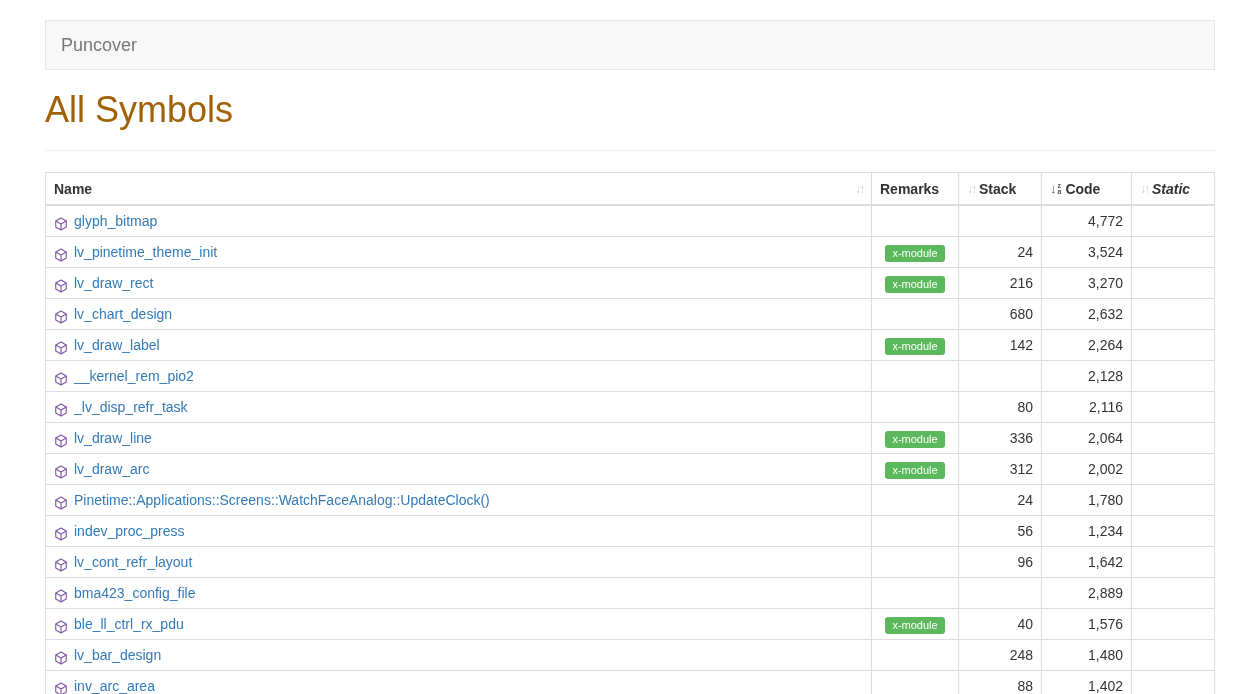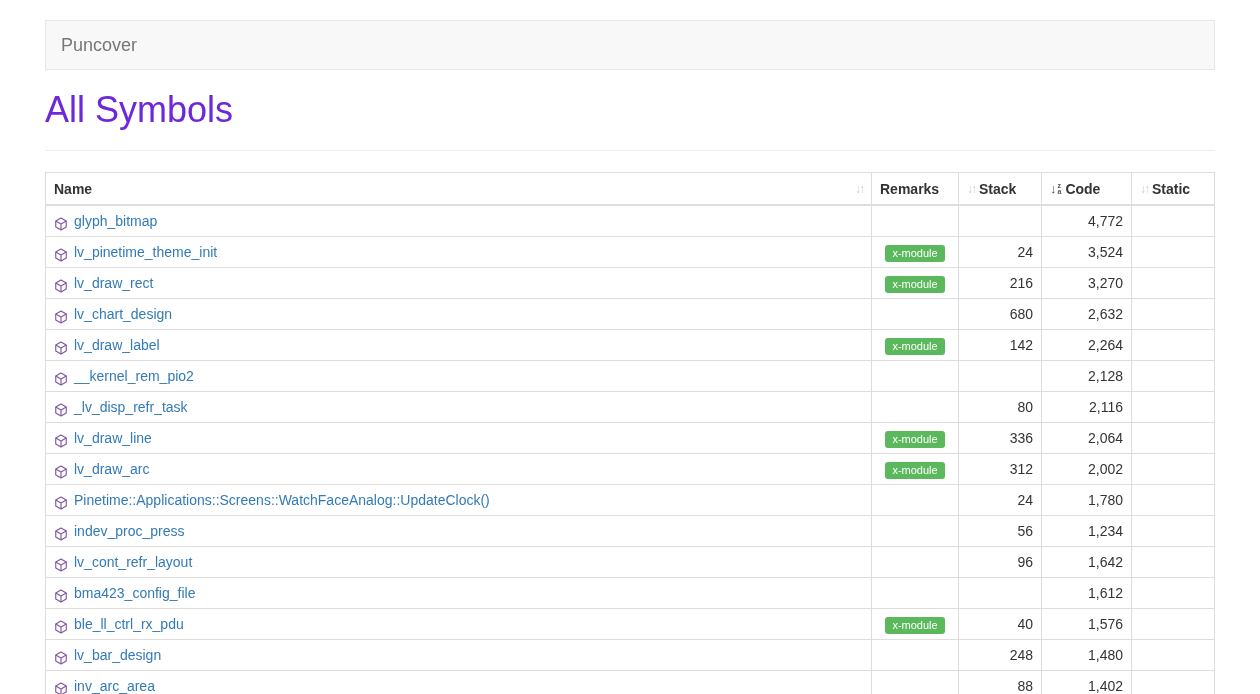--- a/index.html
+++ b/index.html
@@ -15,33 +15,33 @@
     margin-top:20px;height:48px;background:#f8f8f8;
     border:1px solid #e7e7e7;border-radius:0;
     display:flex;align-items:center;
   }
   .navbar-brand{
     padding:0 15px;font-size:18px;color:#777;text-decoration:none;line-height:48px;
   }
 
   
   .page-header{margin:20px 0 21px;padding-bottom:20px;border-bottom:1px solid #eee;}
-  .page-header h1{margin:0;font-size:36px;font-weight:500;color:#6d28d9;line-height:40px;}
+  .page-header h1{margin:0;font-size:36px;font-weight:500;color:#a16207;line-height:40px;}
 
   
   table.symbols{width:100%;border-collapse:collapse;table-layout:fixed;}
   .symbols th,.symbols td{
     border:1px solid #ddd;padding:5px 8px;line-height:20px;
     vertical-align:middle;overflow:hidden;white-space:nowrap;
   }
   .symbols th{border-bottom-width:2px;font-weight:bold;text-align:left;margin-top:36px;}
   .col-remarks{width:70px;}
   .col-stack{width:66px;}
   .col-code{width:73px;}
-  .col-static{width:66px;}
+  .col-static{width:66px;font-style:italic;}
   .th-name .th-inner{display:flex;align-items:center;justify-content:space-between;}
   .th-num,.td-num{text-align:right;}
   .th-num .th-inner{display:inline-flex;align-items:center;gap:4px;}
 
   
   .sort-inactive{color:#ccc;font-size:12px;letter-spacing:-2px;font-weight:normal;}
   .sort-inactive::before{content:"\2193\2191";}
   .sort-active{display:inline-flex;align-items:center;color:#555;}
   .sort-active .arr{font-size:13px;font-weight:normal;}
   .sort-active .za{display:inline-flex;flex-direction:column;margin-left:1px;}
@@ -364,21 +364,21 @@
             <path d="M8 8 L2 4.7 M8 8 L14 4.7 M8 8 V14.8"></path>
           </svg>
         </span>
         <a class="symbol-link" href="#">bma423_config_file</a>
       </span>
     </td>
     <td class="td-remarks">
       
     </td>
     <td class="td-num"></td>
-    <td class="td-num">1,612</td>
+    <td class="td-num">2,889</td>
     <td class="td-num"></td>
   </tr>
 
   <tr>
     <td class="td-name">
       <span class="name-wrap">
         <span class="cube">
           <svg width="14" height="14" viewBox="0 0 16 16" fill="none" stroke="#7e57a2" stroke-width="1.3" stroke-linejoin="round">
             <path d="M8 1.2 L14 4.7 V11.3 L8 14.8 L2 11.3 V4.7 Z"></path>
             <path d="M8 8 L2 4.7 M8 8 L14 4.7 M8 8 V14.8"></path>

